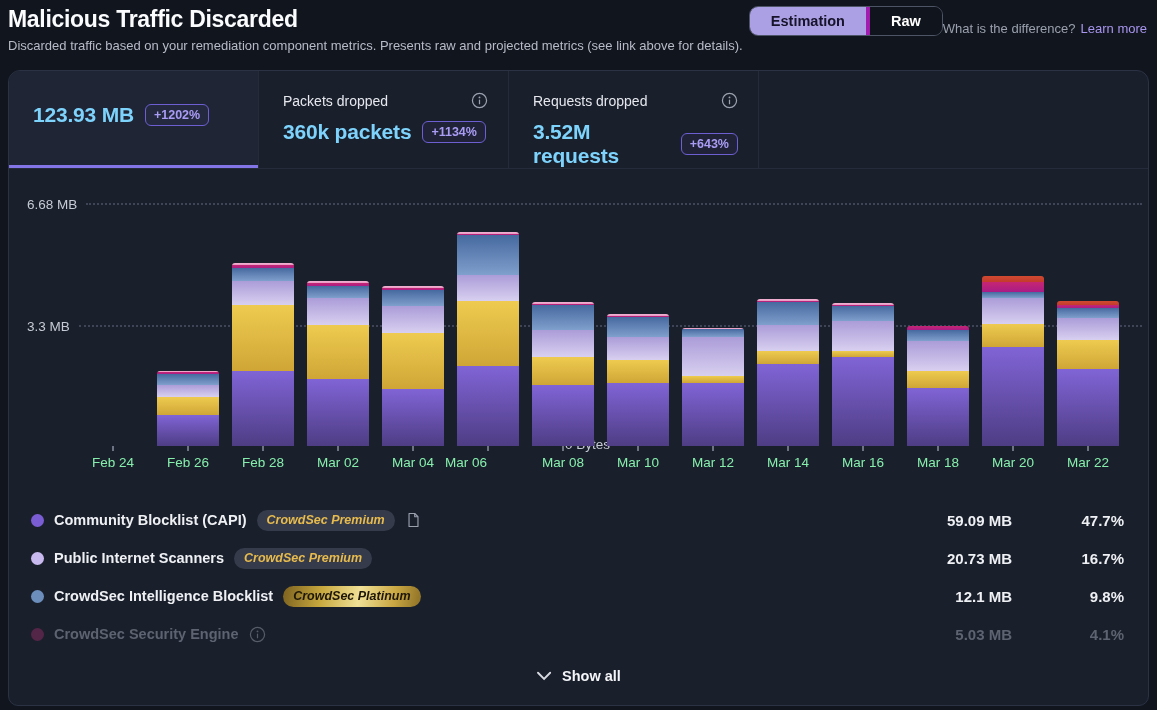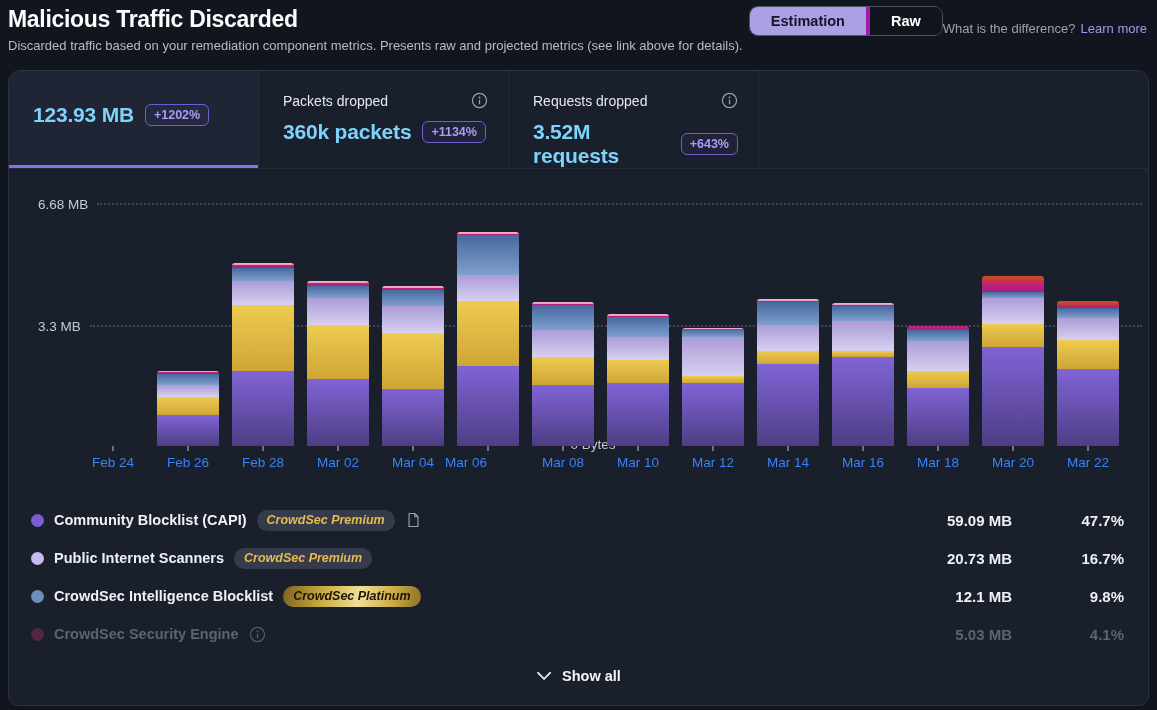--- a/index.html
+++ b/index.html
@@ -37,28 +37,28 @@
   .tab.selected::after { content:""; position:absolute; left:0; right:0; bottom:0; height:3px; background:#8374e8; }
   .tab-top { display:flex; justify-content:space-between; align-items:center; }
   .tab-label { font-size:14px; color:#e6e8ee; }
   .icon-info { color:#9ba1af; display:inline-flex; cursor:pointer; }
   .tab-value-row { display:flex; align-items:center; margin-top:11px; }
   .tab-value { font-size:21px; font-weight:800; color:#7dd3fc; letter-spacing:-0.2px; }
   .tab-badge { margin-left:11px; font-size:12.5px; font-weight:600; color:#a99cf4; border:1px solid #6d5ed2; border-radius:6px; padding:3px 8px; background:rgba(109,94,210,0.08); }
 
   
   .chart { position:relative; height:302px; flex:0 0 auto; }
-  .gridrow { position:absolute; left:15px; right:0; height:18px; display:flex; align-items:center; z-index:1; }
+  .gridrow { position:absolute; left:4px; right:0; height:18px; display:flex; align-items:center; z-index:1; }
   .gridrow .ylab { font-size:13.5px; color:#c6cad4; padding-left:14px; white-space:nowrap; }
   .gridrow .gline { flex:1; border-top:2px dotted #3f4556; margin:0 6px 0 9px; }
   .gridrow.baseline .gline { border-top:2px dotted #4d5363; }
   .bar { position:absolute; width:62px; display:flex; flex-direction:column; border-radius:3px 3px 0 0; overflow:hidden; z-index:2; cursor:pointer; }
   .seg { width:100%; flex:0 0 auto; }
   .xtick { position:absolute; width:2px; height:5px; background:#6d7382; top:277px; z-index:2; }
-  .xlab { position:absolute; top:286px; width:76px; text-align:center; font-size:13.5px; color:#3b82f6; z-index:1; }
+  .xlab { position:absolute; top:286px; width:76px; text-align:center; font-size:13.5px; color:#86efac; z-index:1; }
 
   
   .legend { position:relative; flex:1; padding:30px 24px 0 22px; }
   .legend-row { display:grid; grid-template-columns:1fr 150px 112px; align-items:center; height:38px; cursor:pointer; }
   .lg-left { display:flex; align-items:center; gap:10px; min-width:0; }
   .lg-dot { width:13px; height:13px; border-radius:50%; flex:0 0 auto; }
   .lg-label { font-size:14.5px; font-weight:600; color:#eef0f4; white-space:nowrap; }
   .lg-value, .lg-pct { font-size:15px; font-weight:600; color:#eef0f4; text-align:right; }
   .legend-row.faded .lg-label, .legend-row.faded .lg-value, .legend-row.faded .lg-pct { color:#5d6370; }
   .legend-row.faded .lg-dot { opacity:0.55; }

